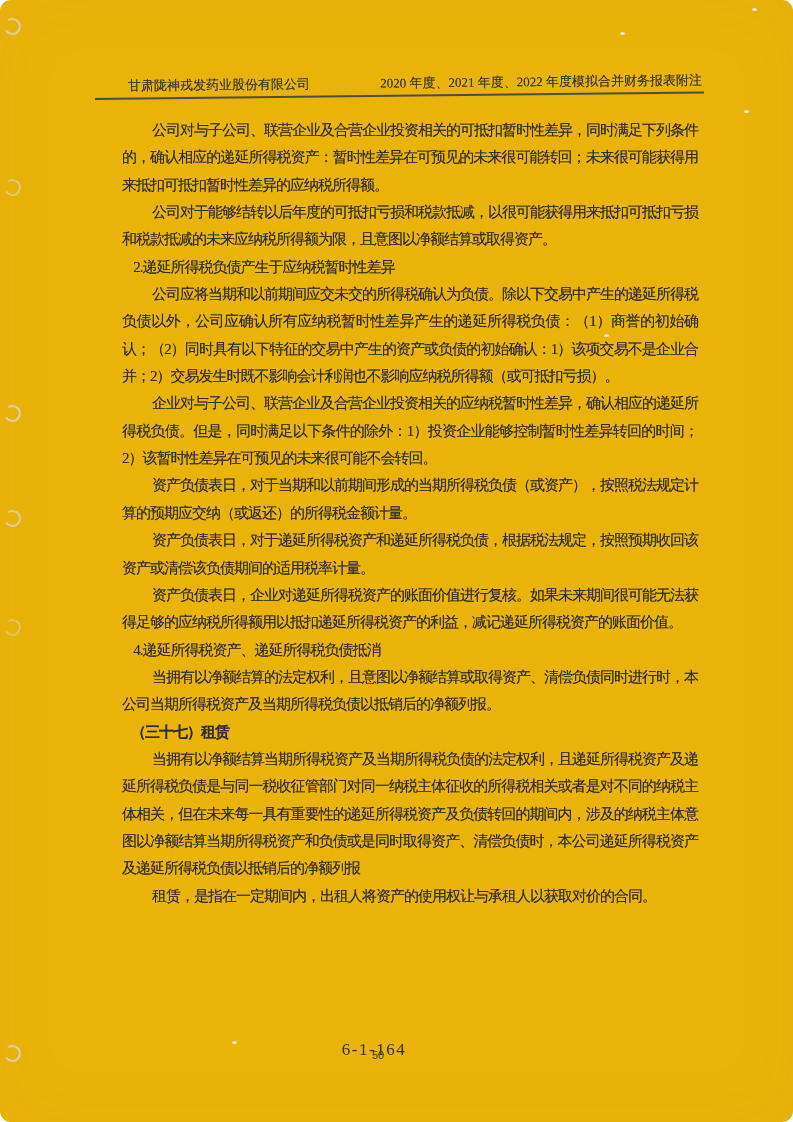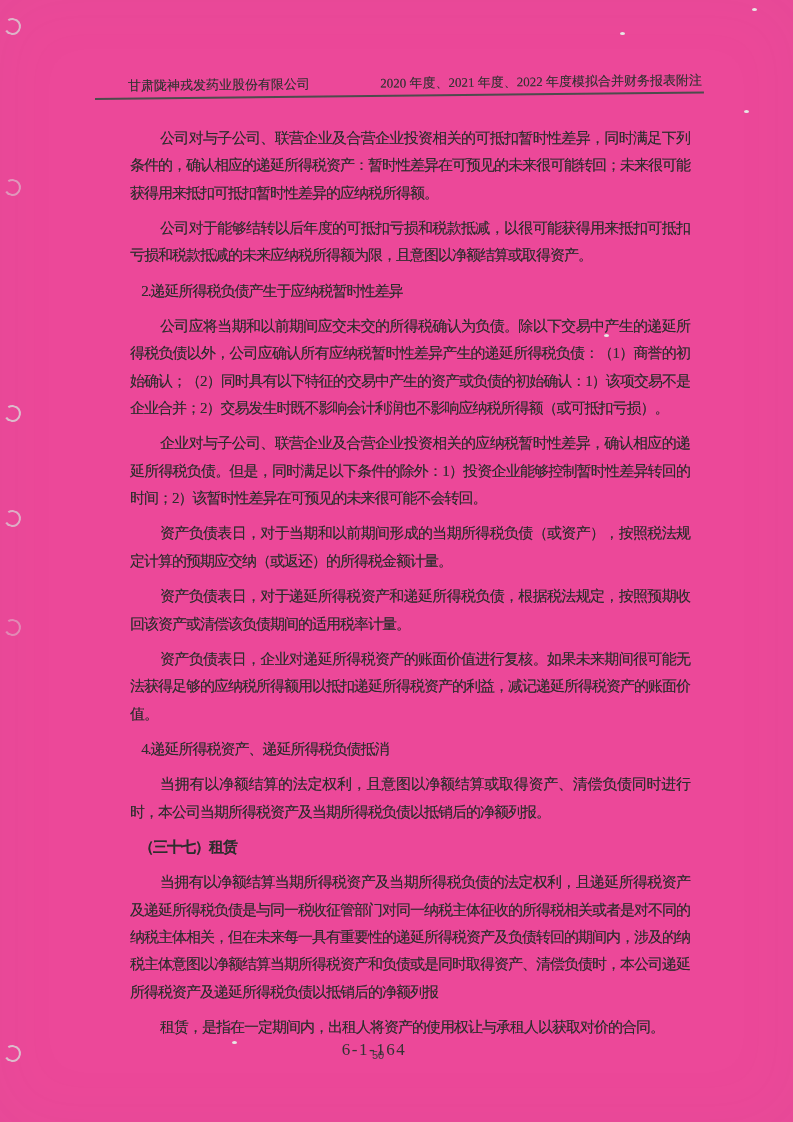--- a/index.html
+++ b/index.html
@@ -1,23 +1,24 @@
 <!DOCTYPE html>
 <html lang="zh"><head>
 <meta charset="utf-8">
 <style>
   html,body { margin:0; padding:0; background:#ffffff; }
   .page {
     position:relative;
     width:793px; height:1122px;
-    background:#ec4899;
+    background:#eab308;
     overflow:hidden;
     font-family:"Liberation Serif","DejaVu Serif",serif;
     color:#2d2d2d;
     box-shadow: inset 0 0 70px rgba(120,120,115,0.05);
+    border-radius: 11px;
   }
   
   .header-row {
     position:absolute; top:77px; left:128px; width:574px;
     display:flex; justify-content:space-between; align-items:baseline;
     font-size:13px; color:#333;
     transform:rotate(-0.55deg); transform-origin:left center;
     white-space:nowrap;
     text-shadow:0 0 0.5px rgba(50,50,50,0.5);
   }
@@ -26,21 +27,21 @@
     background:#4c4c4c;
     transform:rotate(-0.62deg); transform-origin:left center;
   }
   
   .content {
     position:absolute; top:117px; left:122px; width:576px;
     font-size:15px; letter-spacing:-1px; line-height:27.35px;
     text-align:justify;
     text-shadow:0 0 0.5px rgba(45,45,45,0.55);
   }
-  .content .blk { margin:8px; }
+  .content .blk { margin:0; }
   .content .para { text-indent:2em; }
   .content .h-num { text-indent:0.75em; }
   .content .h-bold { text-indent:0.6em; font-weight:bold; }
   
   .footer-pagenum {
     position:absolute; top:1049px; left:0; width:756px;
     text-align:center; font-size:11px; color:#3c3c3c;
     font-family:"Liberation Sans","DejaVu Sans",sans-serif;
   }
   .footer-doccode {

